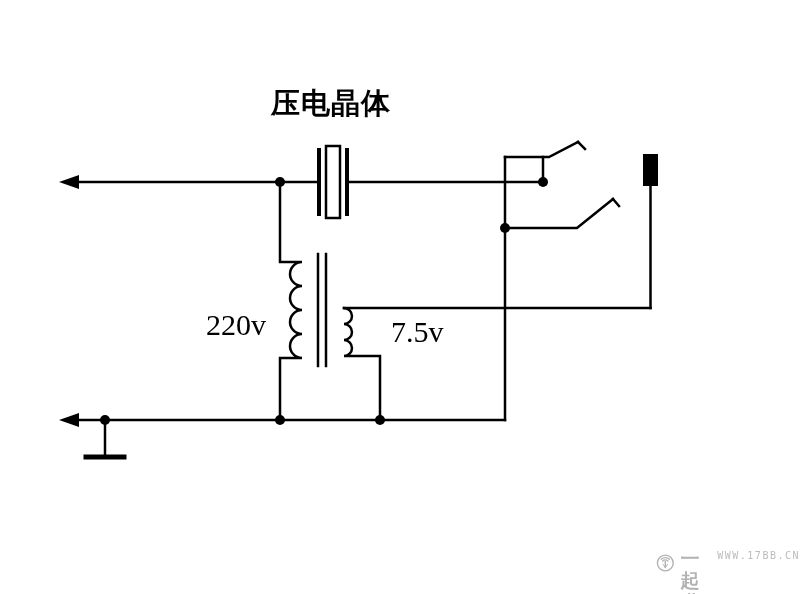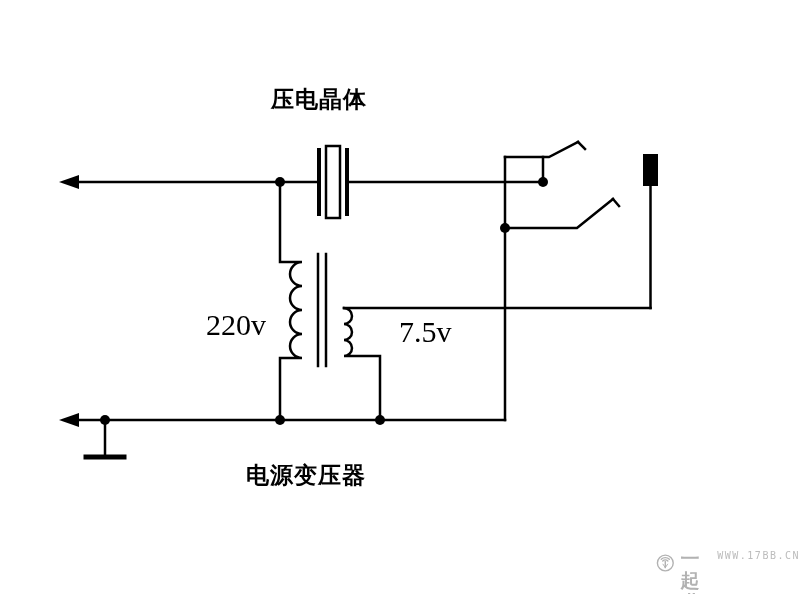--- a/index.html
+++ b/index.html
@@ -15,21 +15,21 @@
     background: #ffffff;
   }
   .circuit-svg {
     position: absolute; left: 0; top: 0;
     width: 800px; height: 594px;
   }
   .label-cn {
     position: absolute;
     font-family: "Liberation Sans", sans-serif;
     font-weight: 700;
-    font-size: 23px;
+    font-size: 29px;
     letter-spacing: 1px;
     color: #000000;
     white-space: nowrap;
   }
   .label-v {
     position: absolute;
     font-family: "Liberation Serif", serif;
     font-weight: 400;
     font-size: 30px;
     color: #000000;
@@ -140,23 +140,22 @@
       <circle cx="380" cy="420" r="5"></circle>
     </g>
   </svg>
 
   <div class="label-cn" style="left:271px; top:84px;">压电晶体</div>
 
 
 
   <div class="label-v" style="left:206px; top:308px;text-align:right;">220v</div>
 
-  <div class="label-v" style="left:399px; top:315px;">7.5v</div>
+  <div class="label-v" style="left:391px; top:315px;">7.5v</div>
 
-  <div class="label-cn" style="left:246px; top:460px;">电源变压器</div>
 
   <div class="watermark">
     <svg class="wm-icon" width="26" height="26" viewBox="0 0 24 24" fill="none" stroke="#b2b2b2" stroke-width="1.8" stroke-linecap="round">
       <circle cx="12" cy="12" r="10.2"></circle>
       <line x1="12" y1="18" x2="12" y2="10"></line>
       <path d="M8.7,9.4 a4.6,4.6 0 0 1 6.6,0"></path>
       <path d="M6.8,7.2 a7.3,7.3 0 0 1 10.4,0"></path>
       <path d="M12,18 L9,13.5 M12,18 L15,13.5" stroke-width="1.2"></path>
     </svg>
     <div class="wm-text">

